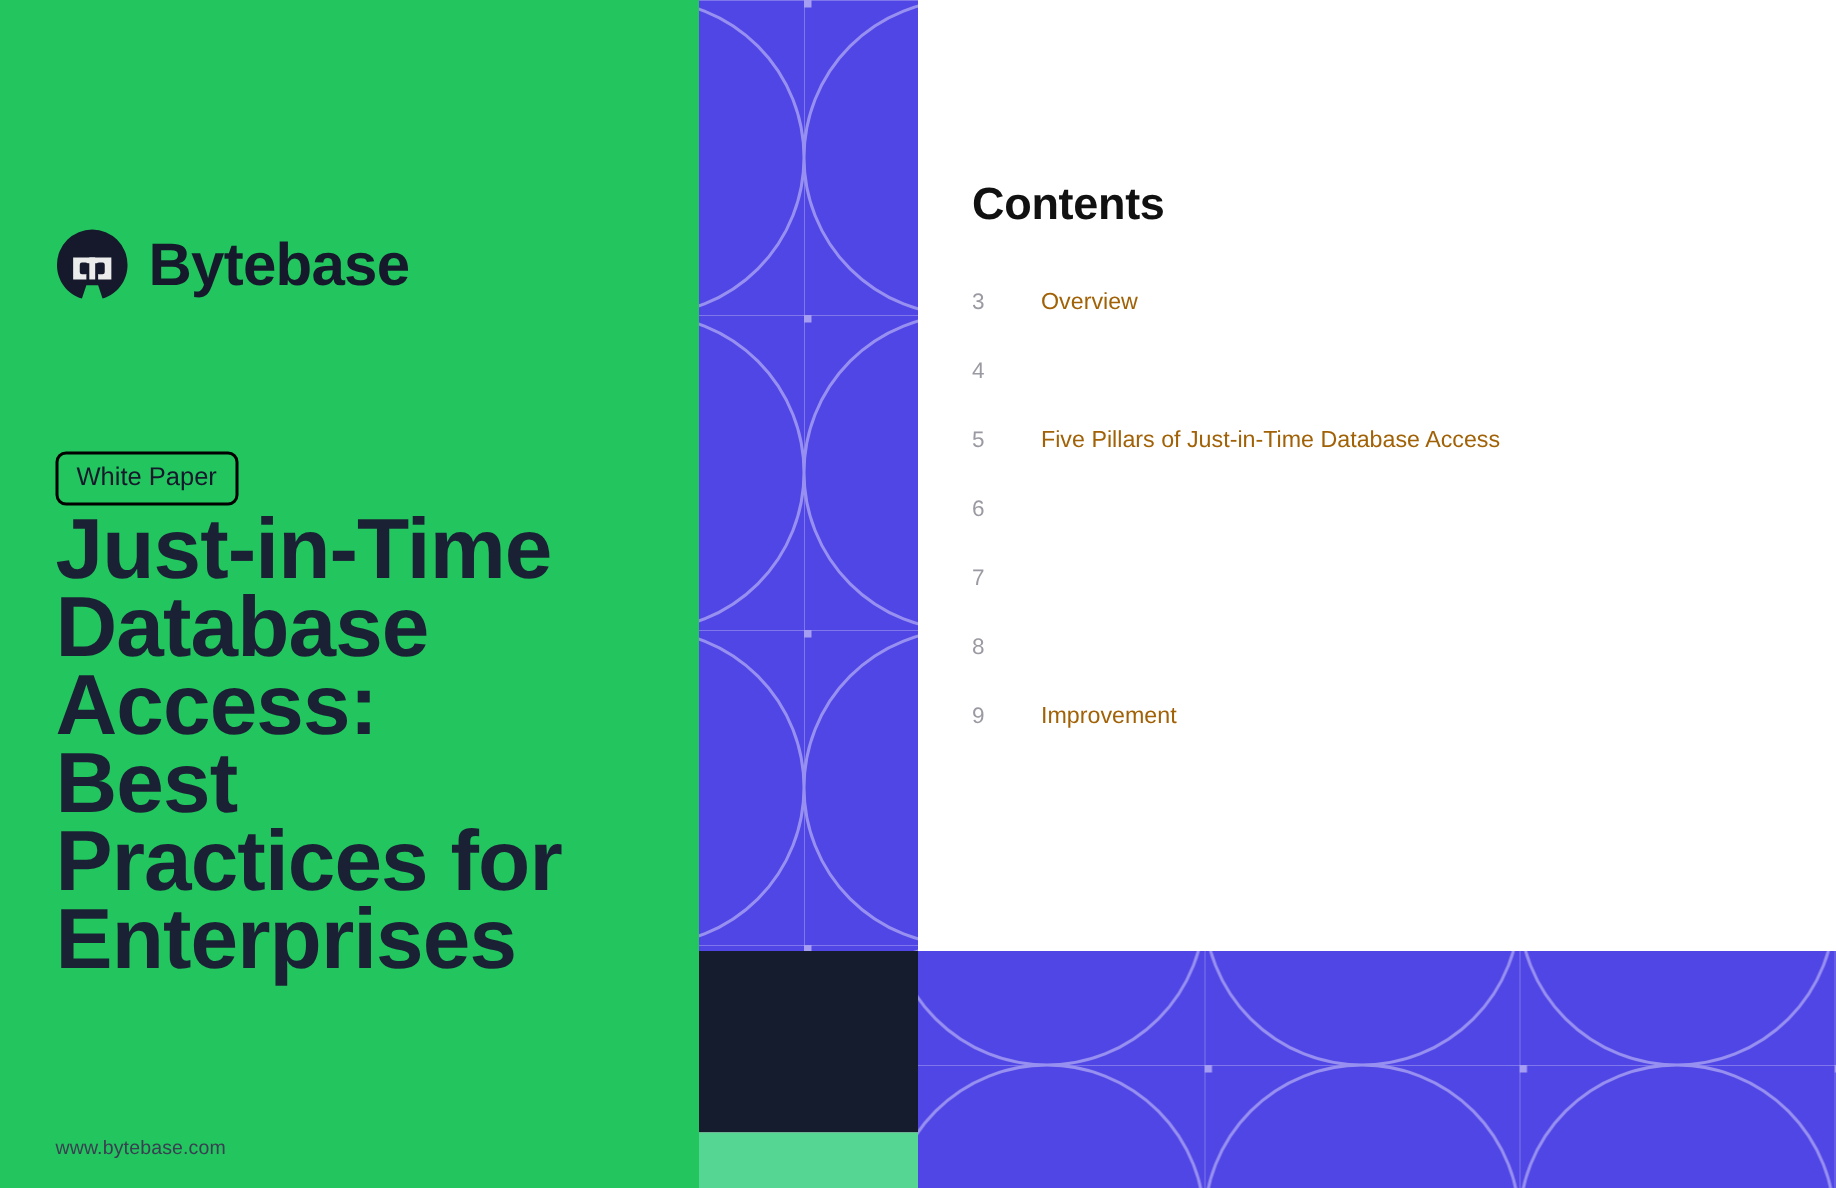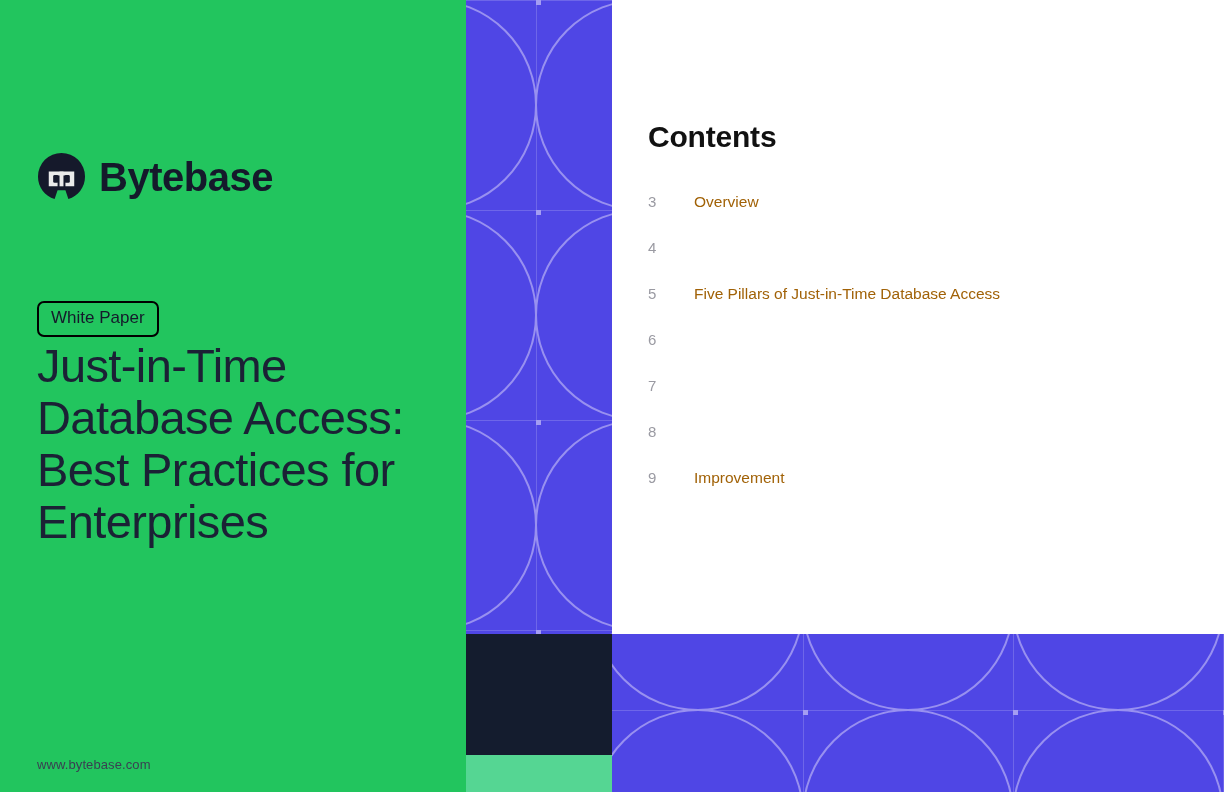--- a/index.html
+++ b/index.html
@@ -68,22 +68,22 @@
     display: inline-block;
     white-space: nowrap;
     margin-top: 19px;
   }
 
   #cover-title {
     position: absolute;
     left: 37px;
     top: 340px;
     width: 380px;
-    font-size: 47px;
-    font-weight: normal;
+    font-size: 57px;
+    font-weight: bold;
     line-height: 52px;
     letter-spacing: -0.6px;
     color: #1b2135;
     white-space: pre-line;
   }
 
   #footer-url {
     position: absolute;
     left: 37px;
     top: 757px;

